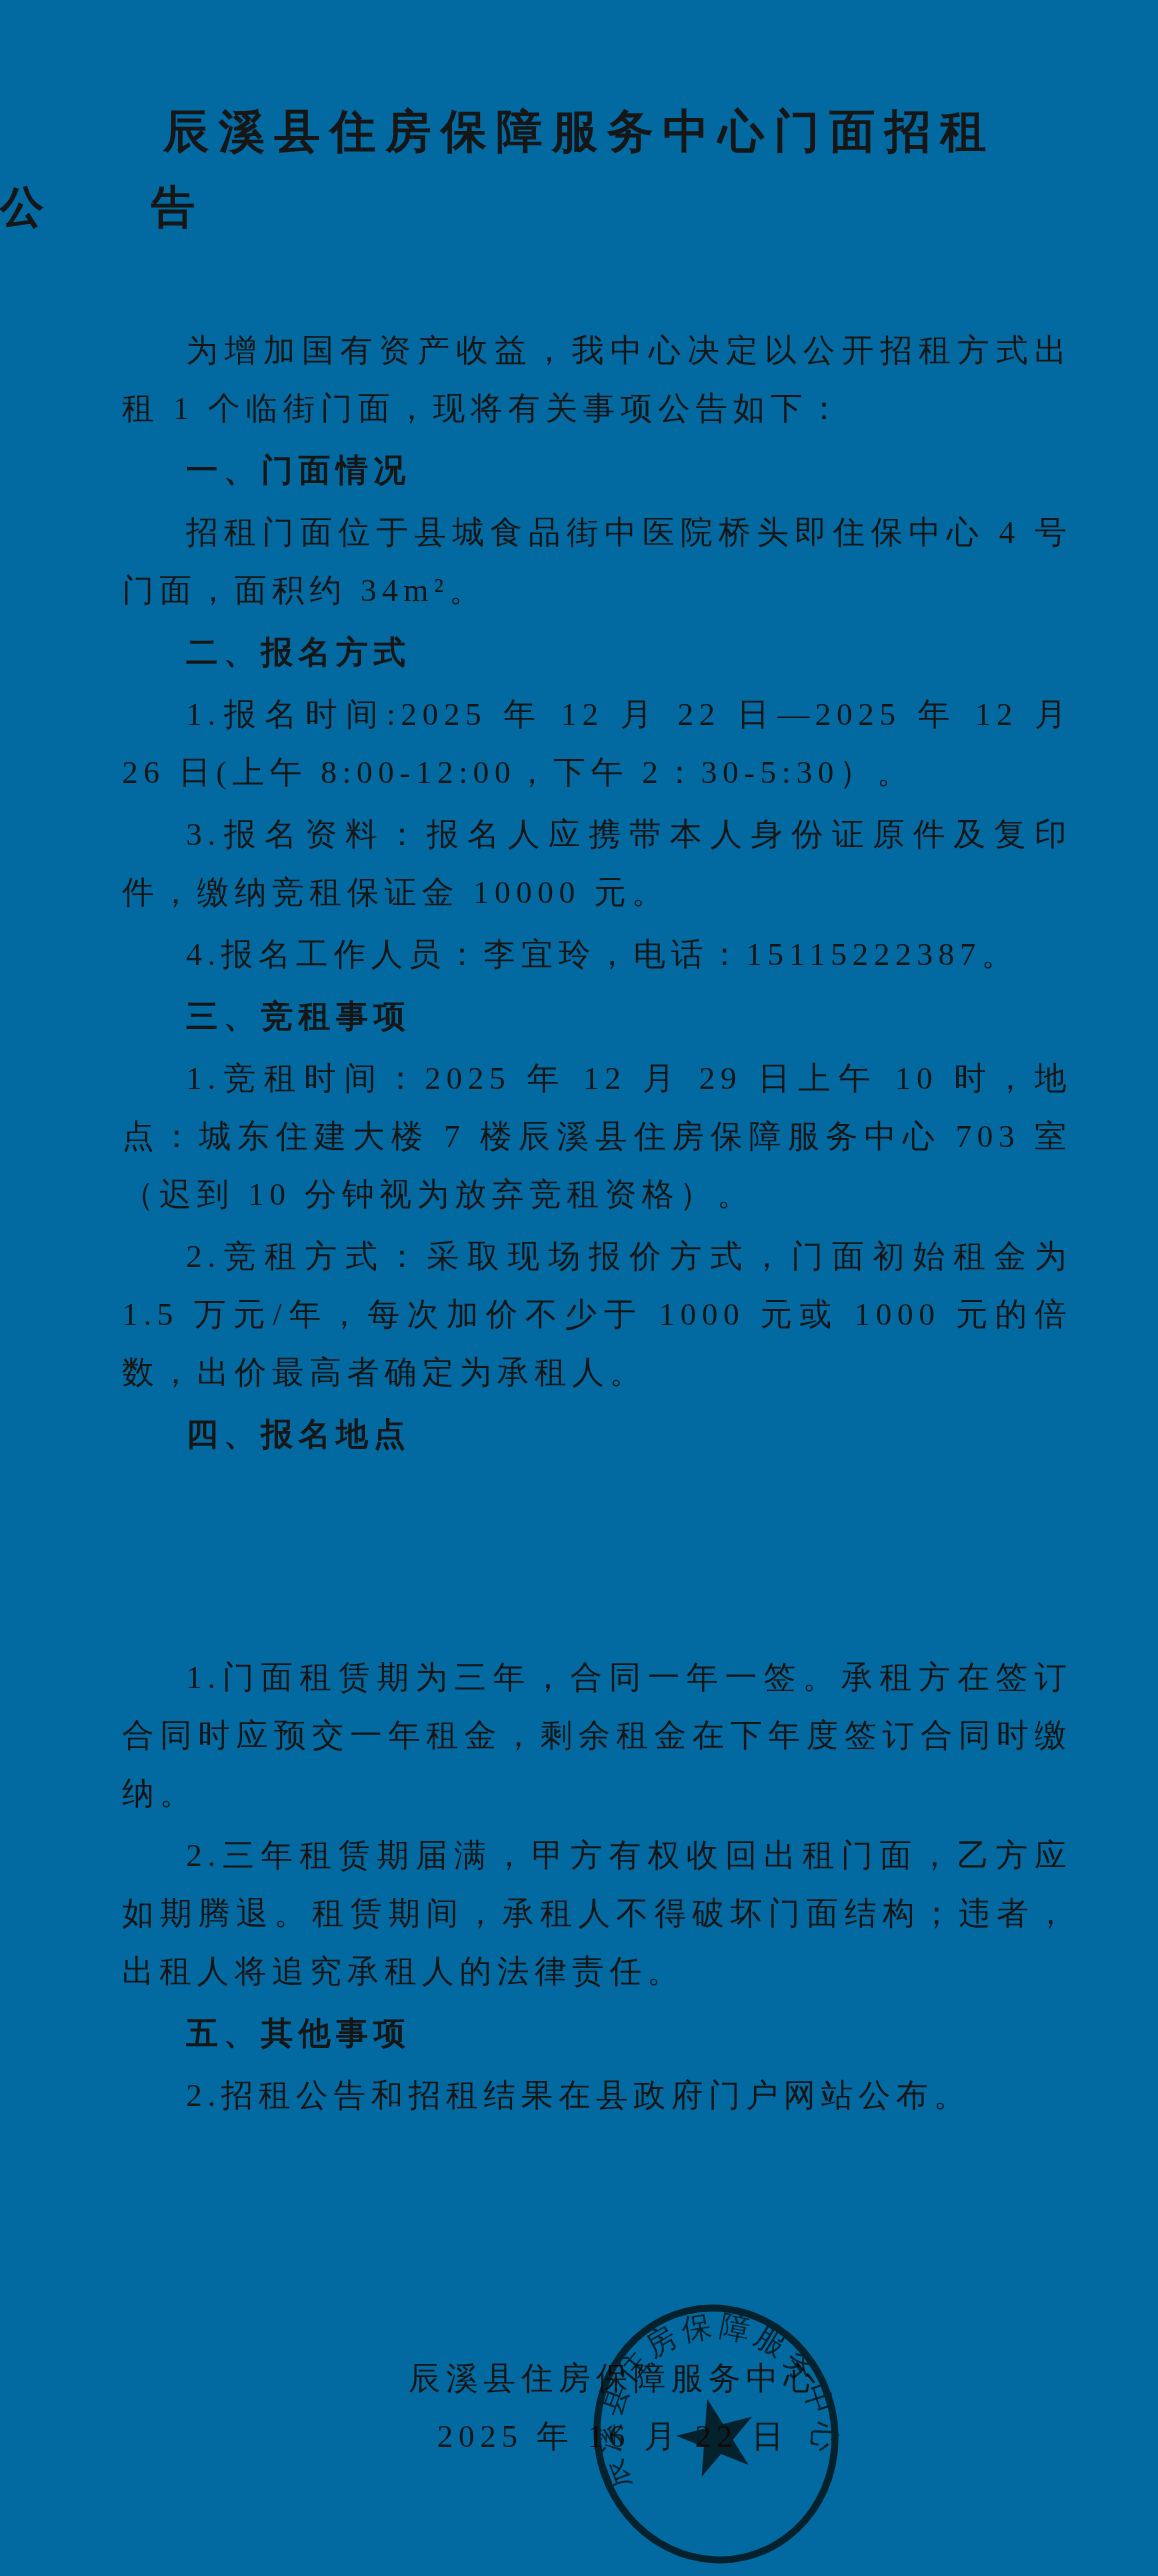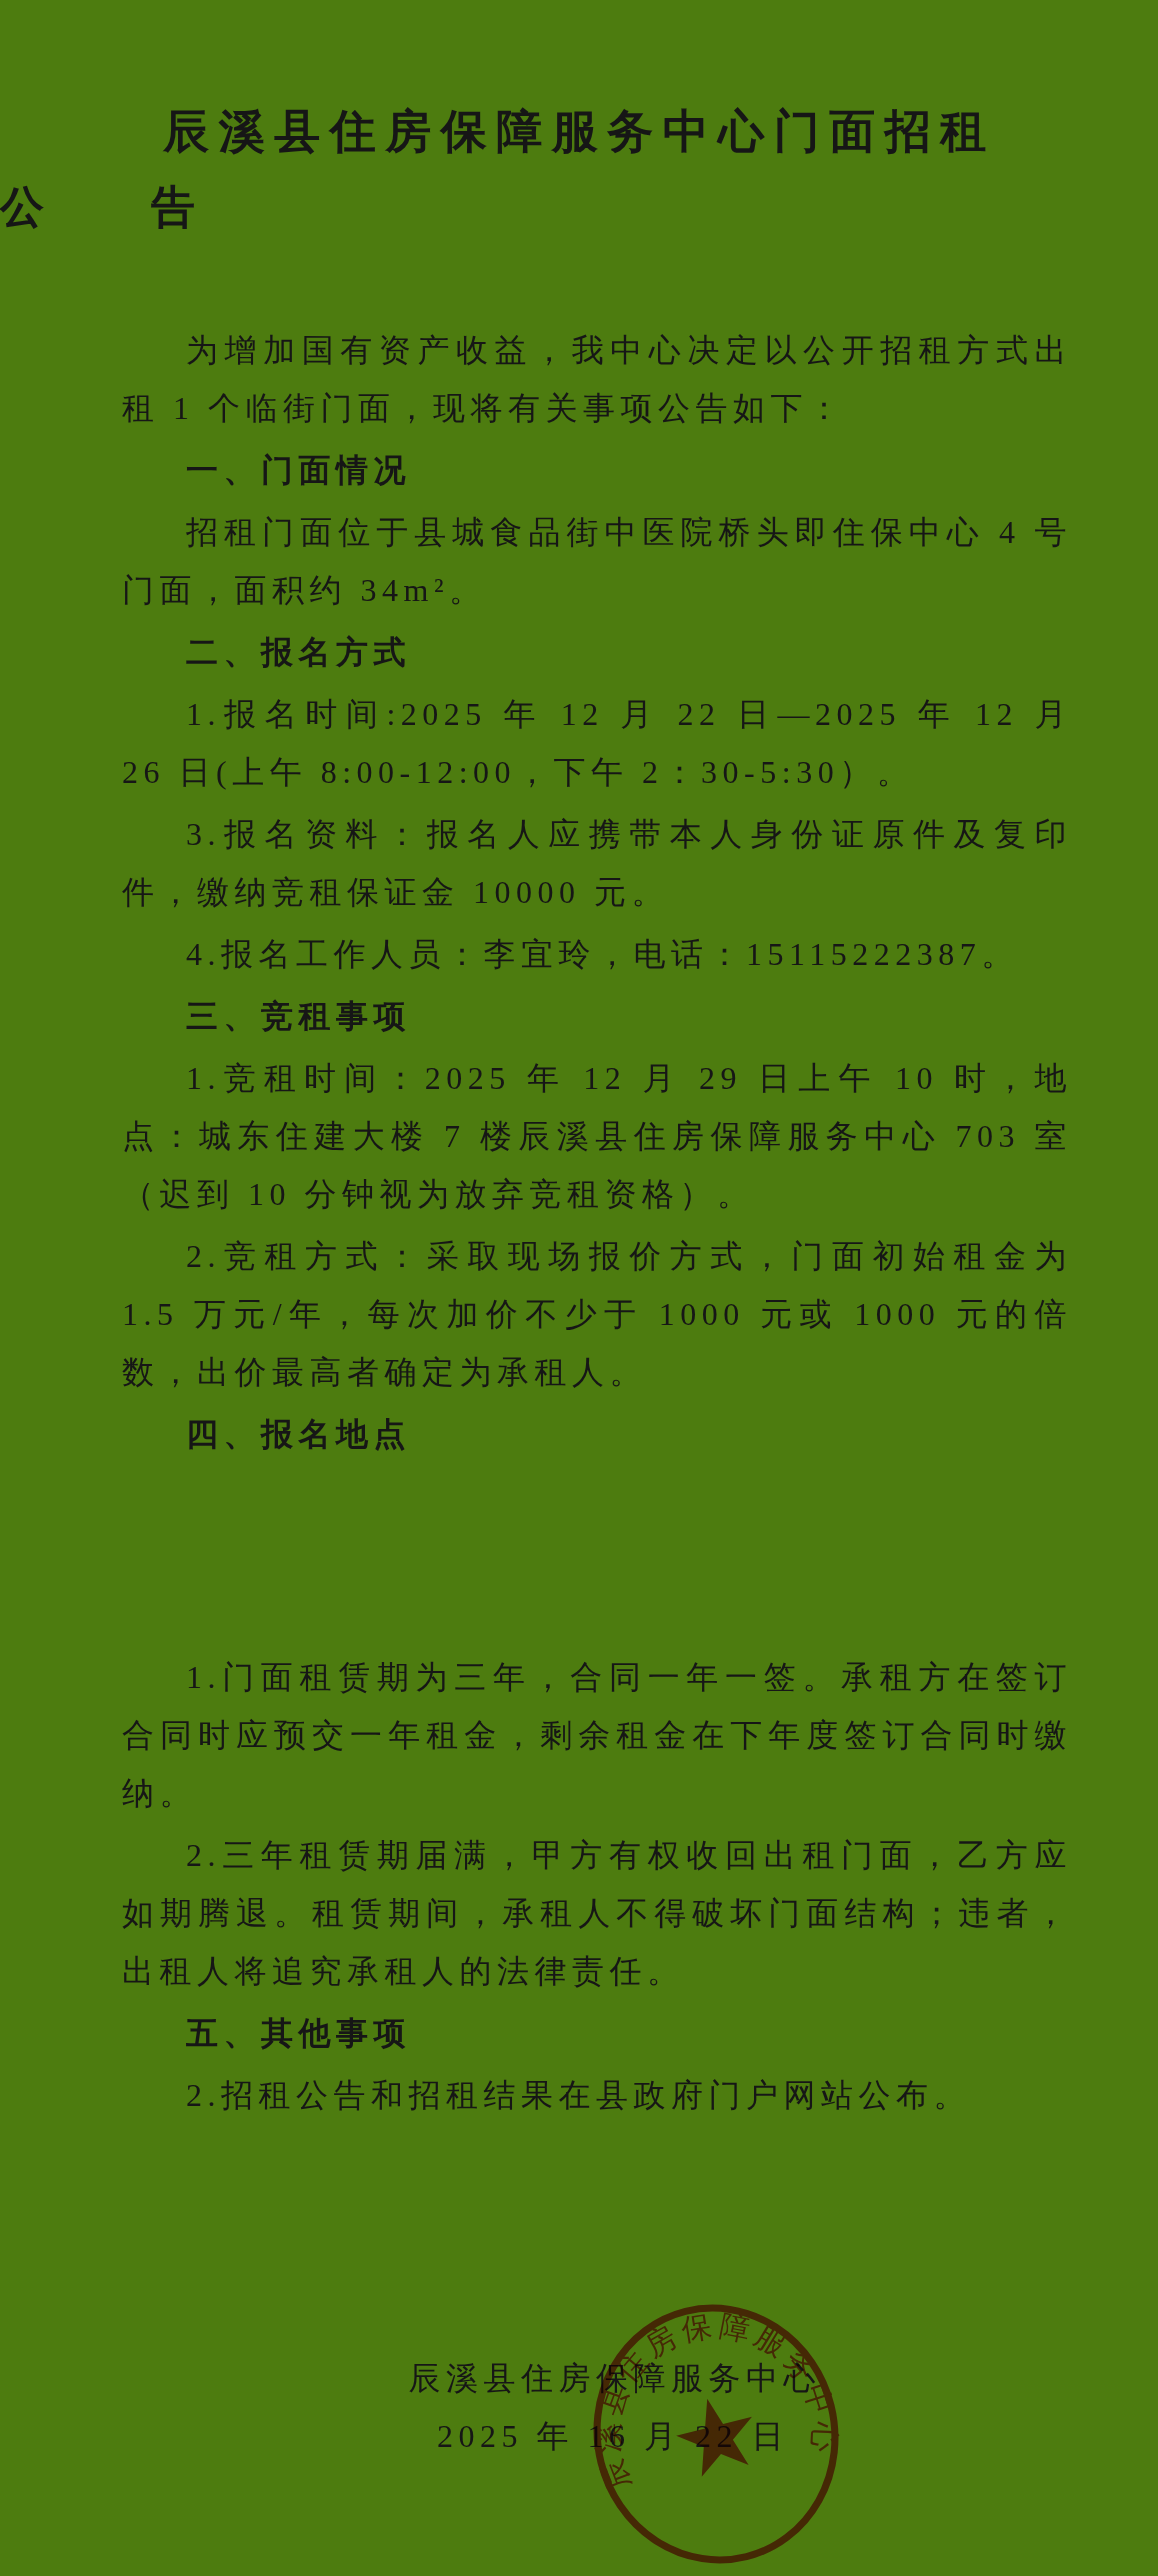--- a/index.html
+++ b/index.html
@@ -4,21 +4,21 @@
 <style>
   html, body { margin: 0; padding: 0; }
   body {
     width: 1159px; height: 2576px;
     background: #ffffff;
     font-family: "Liberation Serif", "DejaVu Serif", serif;
     color: #161616;
     position: relative;
     overflow: hidden;
   }
-  .page { position: absolute; inset: 0; background: #4d7c0f; }
+  .page { position: absolute; inset: 0; background: #0369a1; }
   .title-line1 {
     position: absolute; top: 101px; left: 0; width: 100%;
     text-align: center; font-size: 46px; font-weight: bold;
     letter-spacing: 9.5px; white-space: nowrap;
   }
   .title-line2 {
     position: absolute; top: 178px; left: 0; width: 100%;
     font-size: 44px; font-weight: bold;
     letter-spacing: 6.3px; white-space: nowrap;
   }

